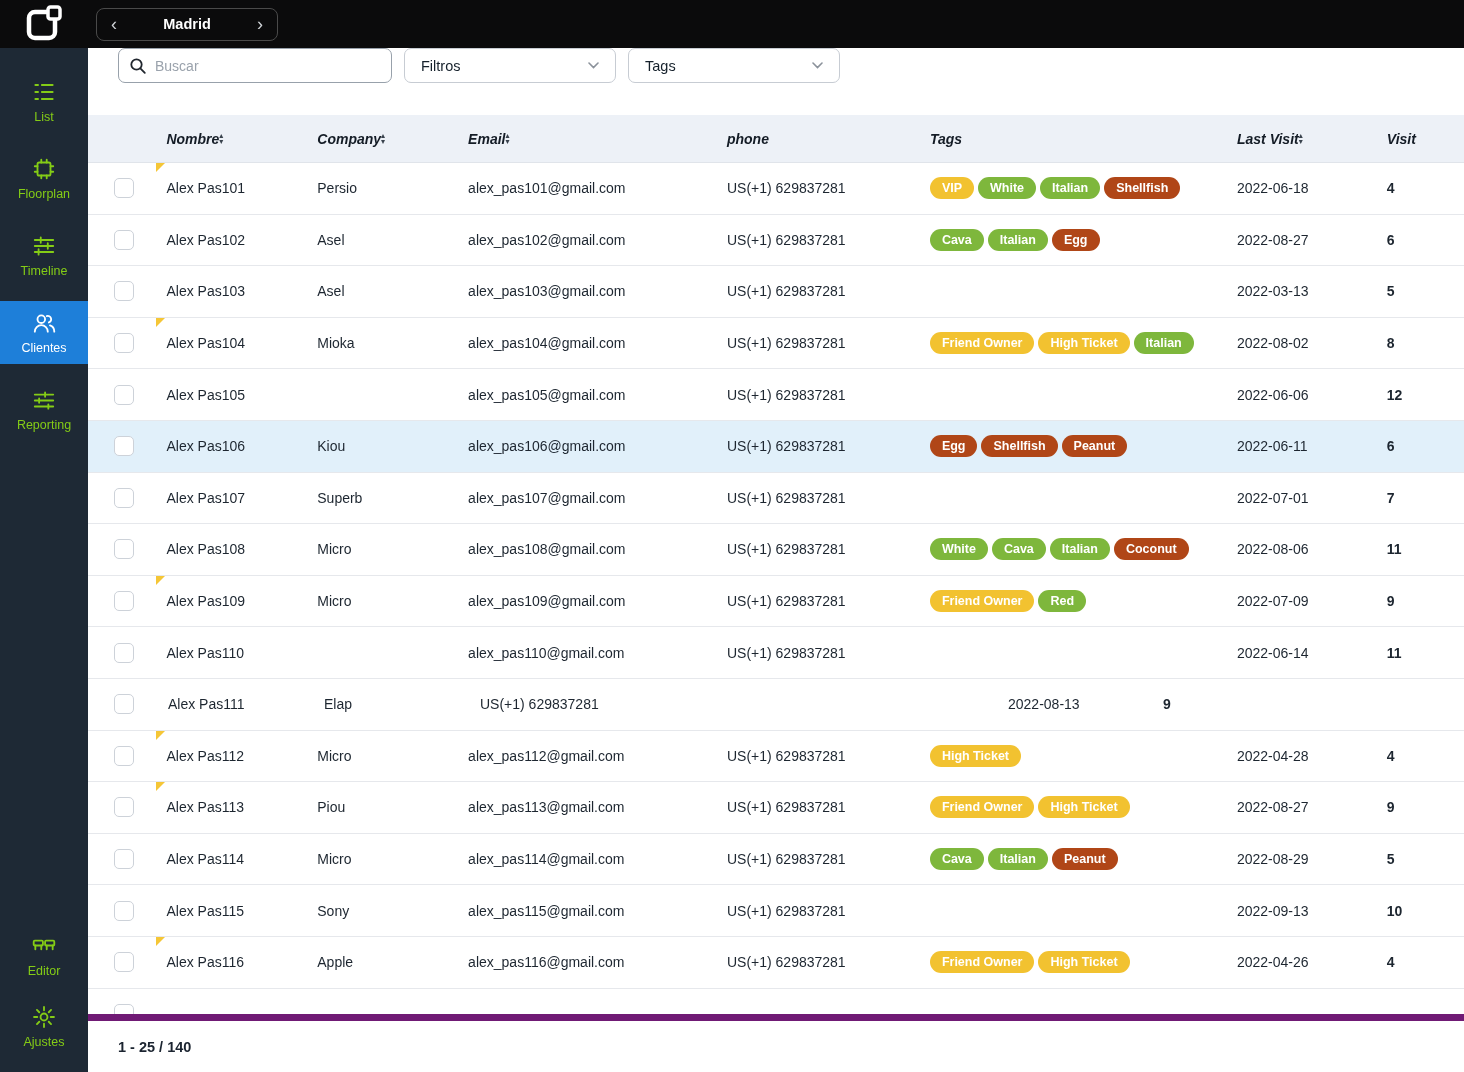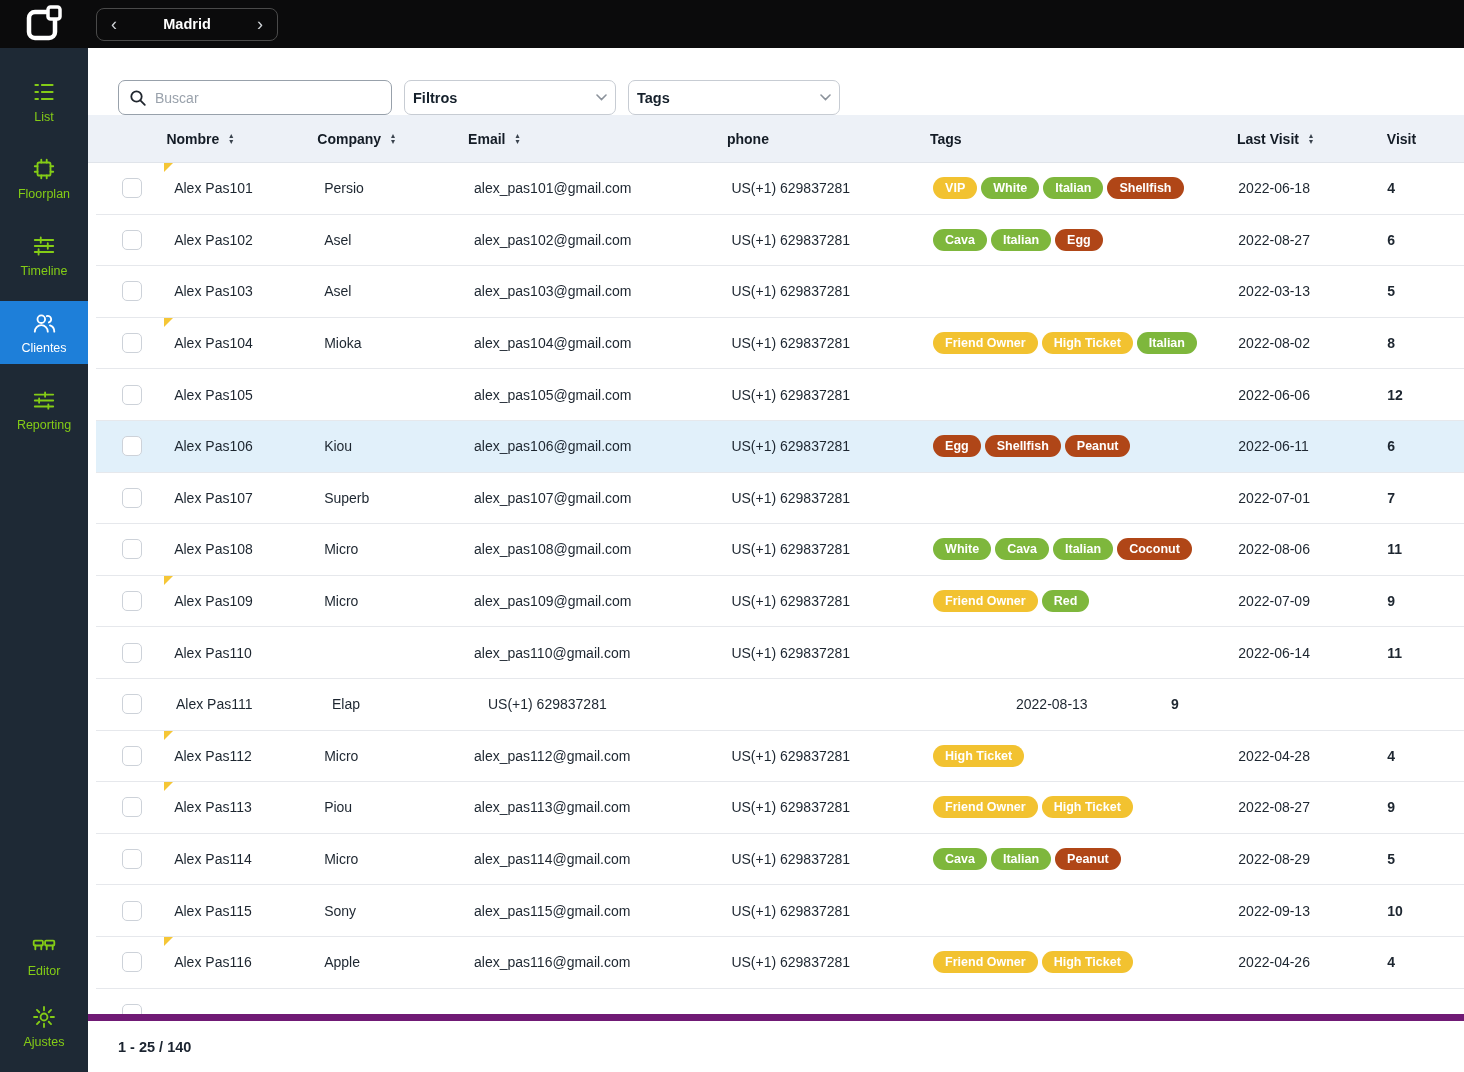--- a/index.html
+++ b/index.html
@@ -55,64 +55,63 @@
     cursor: pointer;
   }
   .nav-item svg { width: 26px; height: 26px; stroke: currentColor; fill: none; stroke-width: 1.7; stroke-linecap: round; stroke-linejoin: round; }
   .nav-item.active { background: var(--accent-blue, #1E7FD9); color: #fff; }
   .nav-bottom { margin-top: auto; padding-bottom: 6px; }
   .nav-bottom .nav-item { margin-bottom: 8px; }
 
   
   .main { grid-row: 2; display: flex; flex-direction: column; background: #fff; overflow: hidden; }
 
-  .toolbar { height: 67px; display: flex; align-items: flex-end; padding-left: 30px; gap: 12px; flex: 0 0 auto; }
+  .toolbar { height: 67px; display: flex; align-items: flex-start; padding-left: 30px; gap: 12px; flex: 0 0 auto; }
   .search-box {
     width: 274px; height: 35px;
     border: 1.5px solid #98a1ab; border-radius: 7px;
     display: flex; align-items: center; gap: 8px;
     padding: 0 10px; background: #fff;
   }
   .search-box input {
     border: none; outline: none; flex: 1; font-size: 14px;
     font-family: "Liberation Sans", "DejaVu Sans", sans-serif; color: #1d2630;
   }
   .search-box input::placeholder { color: #9aa2ac; }
   .select {
     width: 212px; height: 35px;
     border: 1px solid #c7ccd3; border-radius: 7px;
     display: flex; align-items: center; justify-content: space-between;
-    padding: 0 8px; font-size: 14.5px; color: #15202b; background: #fff;
+    padding: 0 16px; font-size: 14.5px; color: #15202b; background: #fff;
     cursor: pointer;
-    font-weight: bold;
   }
 
   
   .thead {
     height: 48px; background: #EDF1F7; border-bottom: 1px solid #e0e4ea;
     display: flex; align-items: stretch; padding-left: 22px;
     font-weight: 700; font-size: 14px; color: #141c26; flex: 0 0 auto;
   }
-  .tbody { height: 851px; overflow: hidden; flex: 0 0 auto; margin-left: 8px; }
+  .tbody { height: 851px; overflow: hidden; flex: 0 0 auto; }
   .trow {
     height: 51.6px; display: flex; align-items: stretch;
     padding-left: 22px; border-bottom: 1px solid #e6e8ec;
     background: #fff; font-size: 14px; white-space: nowrap;
   }
   .trow.highlighted { background: var(--row-highlight, #E1F0FA); }
   .cell { display: flex; align-items: center; padding-left: 10px; overflow: hidden; }
   .c-check { width: 48px; padding-left: 4px; }
   .c-name { width: 156px; position: relative; }
   .c-company { width: 156px; }
   .c-email { width: 268px; text-align: center; }
   .c-phone { width: 210px; }
   .c-tags { width: 318px; gap: 4px; }
   .c-last { width: 155px; }
   .c-visit { width: 90px; font-weight: 600; }
-  .th { gap: 10px; }
+  .th { gap: 0; font-style: italic; }
   .checkbox {
     width: 20px; height: 20px; border: 1.5px solid #cdd2d9; border-radius: 5px;
     background: #fff; display: inline-block; cursor: pointer;
   }
   .sort { display: inline-flex; flex-direction: column; line-height: 6px; font-size: 8px; color: #39424d; cursor: pointer; }
   .flag {
     position: absolute; left: -8px; top: 0; width: 0; height: 0;
     border-top: 17px solid var(--flag-yellow, #F5C636);
     border-right: 17px solid transparent;
   }

